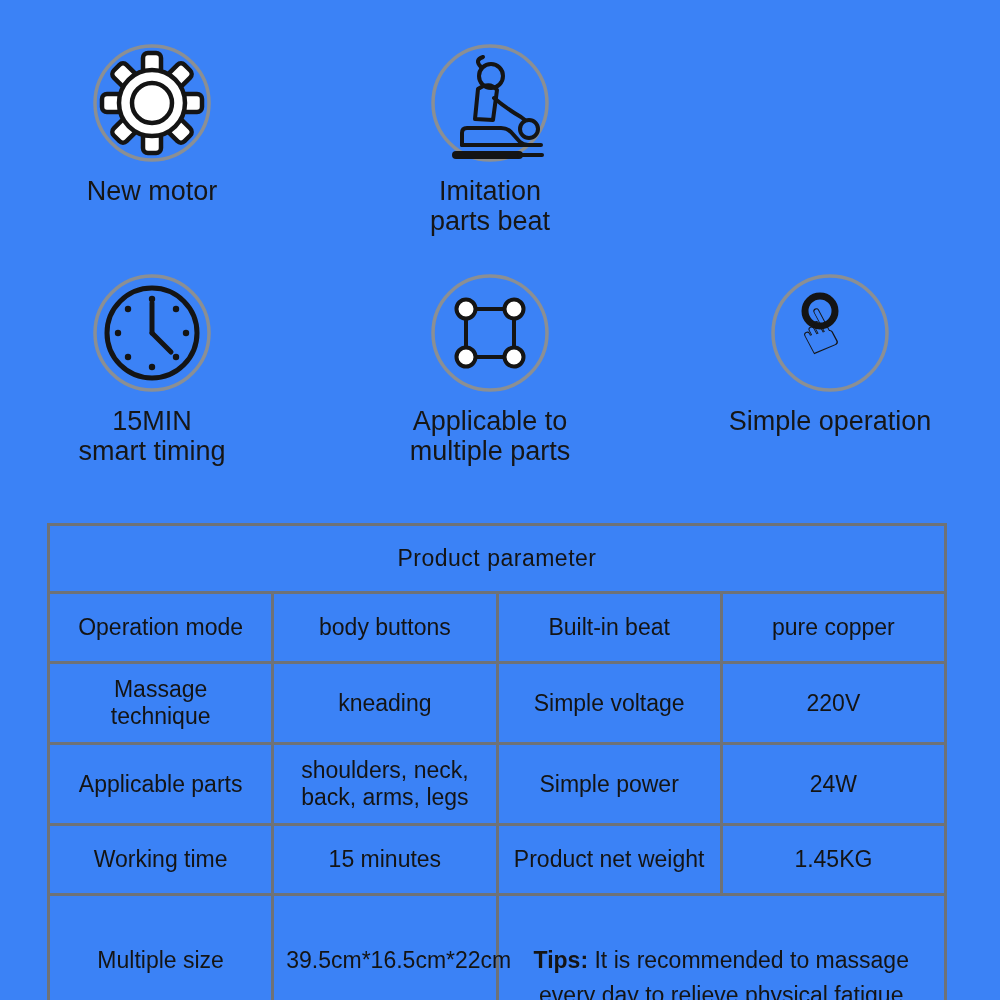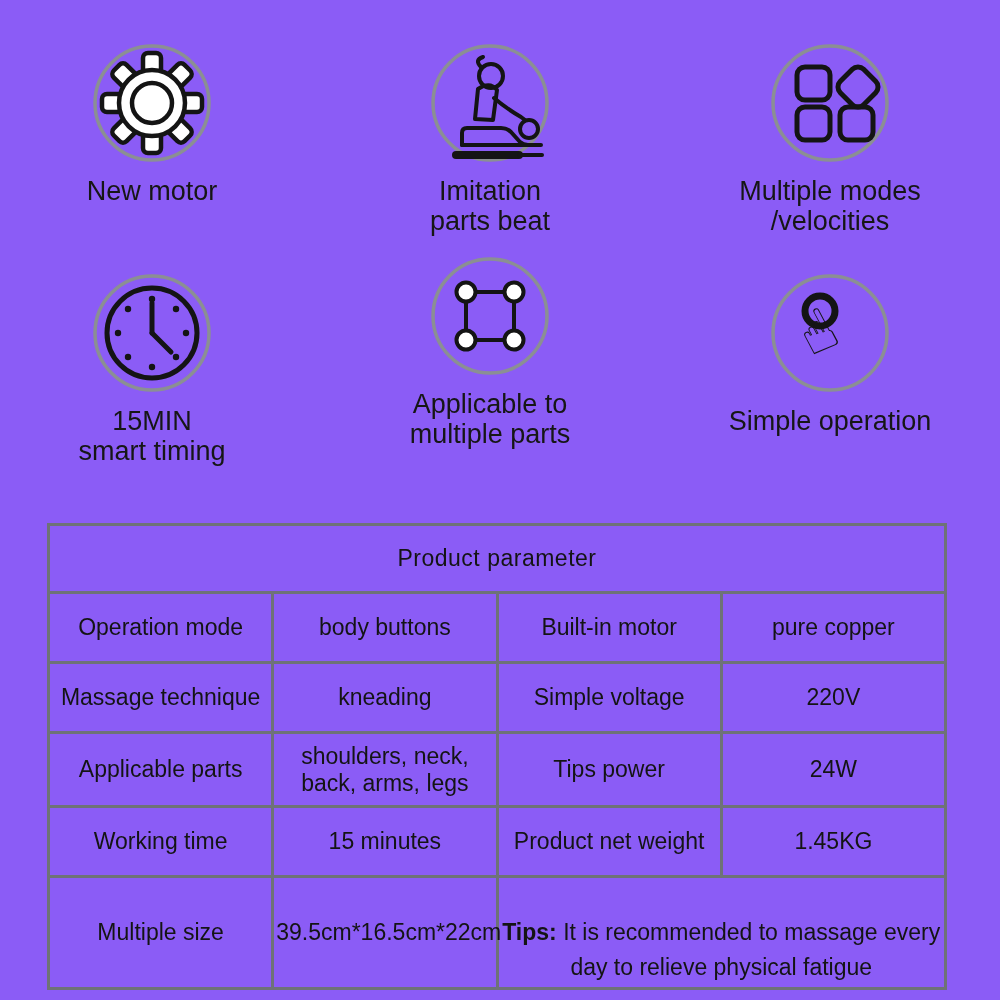--- a/index.html
+++ b/index.html
@@ -1,35 +1,35 @@
 <!DOCTYPE html>
 <html><head>
 <meta charset="utf-8">
 <style>
   html,body{margin:0;padding:0;background:#ffffff;}
-  #page{position:relative;width:1000px;height:1000px;background:#8b5cf6;overflow:hidden;
+  #page{position:relative;width:1000px;height:1000px;background:#3b82f6;overflow:hidden;
         font-family:"Liberation Sans",sans-serif;color:#141414;}
 
   
   .feature{position:absolute;width:300px;display:flex;flex-direction:column;align-items:center;}
   .f1{left:2px;top:43px;}  .f2{left:340px;top:43px;}  .f3{left:680px;top:43px;}
-  .f4{left:2px;top:273px;} .f5{left:340px;top:256px;} .f6{left:680px;top:273px;}
+  .f4{left:2px;top:273px;} .f5{left:340px;top:273px;} .f6{left:680px;top:273px;}
   .icon-wrap{position:relative;width:120px;height:120px;}
   .icon-wrap svg{position:absolute;left:0;top:0;}
   .feature-label{margin-top:13px;font-size:27px;line-height:30px;font-weight:500;
                  text-align:center;white-space:pre-line;color:#161616;}
   .hand-glyph{position:absolute;left:30px;top:30px;font-size:58px;line-height:58px;
               font-family:"DejaVu Sans",sans-serif;color:#141414;
               transform:rotate(-28deg);transform-origin:50% 50%;}
 
   
   table.params{position:absolute;left:47px;top:523px;width:900px;
                border-collapse:collapse;table-layout:fixed;}
   table.params td{border:3px solid #6e7277;text-align:center;vertical-align:middle;
-                  font-size:23px;font-weight:500;padding:2px;white-space:pre-line;color:#141414;}
+                  font-size:23px;font-weight:500;padding:12px;white-space:pre-line;color:#141414;}
   tr.hrow{height:68px;} tr.r1{height:70px;margin-top:32px;} tr.r2{height:70px;}
   tr.r3{height:74px;}  tr.r4{height:70px;} tr.r5{height:70px;}
   td.title-cell{font-size:36px;font-weight:700;letter-spacing:0.5px;}
   td.tips-cell{font-size:20px;line-height:35px;padding:2px 10px;}
   td.tips-cell b{font-weight:700;}
   td.packsize{font-size:22px;padding:2px 1px;margin-left:36px;}
 </style>
 </head>
 <body>
 
@@ -70,35 +70,20 @@
           <path d="M32 102 H98"></path>
         </g>
         <path d="M26 112 H89" stroke="#141414" stroke-width="8" stroke-linecap="round"></path>
         <path d="M89 112 H112" stroke="#141414" stroke-width="4" stroke-linecap="round"></path>
       </svg>
     </div>
     <div class="feature-label">Imitation
 parts beat</div>
   </div>
 
-  <div class="feature f3">
-    <div class="icon-wrap">
-      <svg width="120" height="120" viewBox="0 0 120 120">
-        <circle cx="60" cy="60" r="57" fill="none" stroke="#8b8f93" stroke-width="3.5"></circle>
-        <g fill="none" stroke="#141414" stroke-width="5">
-          <rect x="27" y="24" width="33" height="33" rx="8"></rect>
-          <rect x="27" y="64" width="33" height="33" rx="8"></rect>
-          <rect x="70" y="64" width="33" height="33" rx="8"></rect>
-          <rect x="71.5" y="27.5" width="33" height="33" rx="8" transform="rotate(45 88 44)"></rect>
-        </g>
-      </svg>
-    </div>
-    <div class="feature-label">Multiple modes
-/velocities</div>
-  </div>
 
   <div class="feature f4">
     <div class="icon-wrap">
       <svg width="120" height="120" viewBox="0 0 120 120">
         <circle cx="60" cy="60" r="57" fill="none" stroke="#8b8f93" stroke-width="3.5"></circle>
         <circle cx="60" cy="60" r="45" fill="none" stroke="#141414" stroke-width="5"></circle>
         <g fill="#141414">
           <circle cx="60" cy="26" r="3.2"></circle>
             <circle cx="84" cy="36" r="3.2"></circle>
           <circle cx="94" cy="60" r="3.2"></circle>
@@ -147,34 +132,34 @@
   </div>
 
   <table class="params">
     <tbody>
         <tr class="hrow">
       <td class="title-cell" colspan="4">Product parameter</td>
     </tr>
     <tr class="r1">
       <td>Operation mode</td>
       <td>body buttons</td>
-      <td>Built-in motor</td>
+      <td>Built-in beat</td>
       <td>pure copper</td>
     </tr>
     <tr class="r2">
       <td>Massage technique</td>
       <td>kneading</td>
       <td>Simple voltage</td>
       <td>220V</td>
     </tr>
     <tr class="r3">
       <td>Applicable parts</td>
       <td>shoulders, neck,
 back, arms, legs</td>
-      <td>Tips power</td>
+      <td>Simple power</td>
       <td>24W</td>
     </tr>
     <tr class="r4">
       <td>Working time</td>
       <td>15 minutes</td>
       <td>Product net weight</td>
       <td>1.45KG</td>
     </tr>
     <tr class="r5">
       <td>Multiple size</td>

